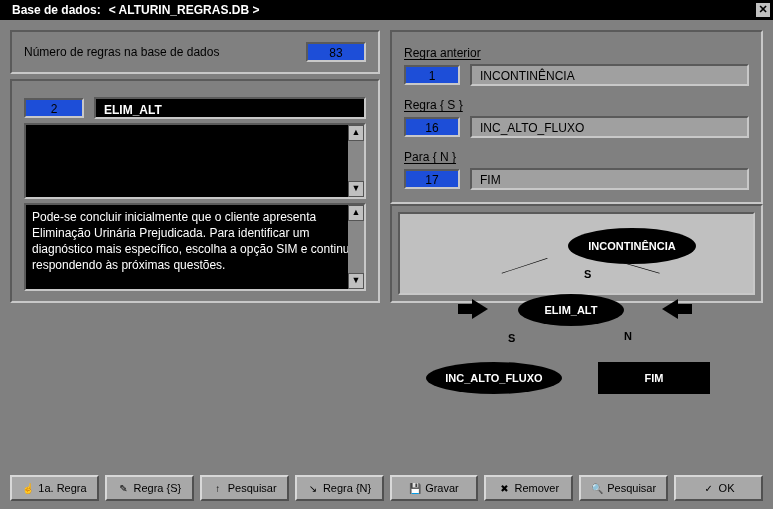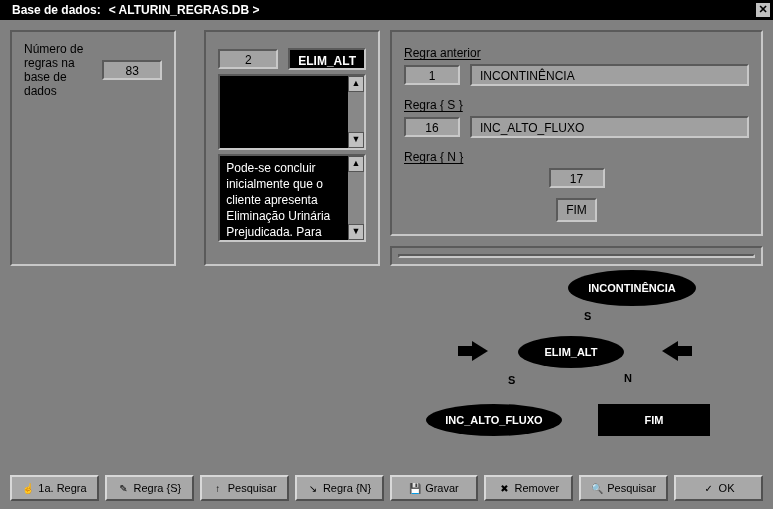--- a/index.html
+++ b/index.html
@@ -42,27 +42,27 @@
     cursor: pointer;
   }
   .body {
     padding: 10px;
     display: flex;
     gap: 10px;
   }
   .left-col {
     width: 370px;
     display: flex;
-    gap: 28px;
+    flex-direction: column;
+    gap: 5px;
   }
   .right-col {
     flex: 1;
     display: flex;
     flex-direction: column;
-    gap: 10px;
   }
   .panel {
     border: 2px solid;
     border-color: #5a5a5a #c8c8c8 #c8c8c8 #5a5a5a;
     padding: 10px 12px;
     box-sizing: border-box;
     background: #808080;
   }
   .stats .row {
     display: flex;
@@ -71,21 +71,21 @@
   }
   .stats .row:last-child { margin-bottom: 0; }
   .stats .label {
     flex: 1;
     font-size: 12px;
     color: #000;
   }
   .numbox {
     width: 60px;
     height: 20px;
-    background: #a3a3a3;
+    background: #1d4ed8;
     border: 2px solid;
     border-color: #5a5a5a #c8c8c8 #c8c8c8 #5a5a5a;
     text-align: center;
     font-size: 12px;
     line-height: 18px;
     color: #000;
     box-sizing: border-box;
   }
   .section-label {
     font-size: 12px;
@@ -312,22 +312,22 @@
           <div class="numbox">1</div>
           <div class="readbox">INCONTINÊNCIA</div>
         </div>
 
         <div class="section-label">Regra { S }</div>
         <div class="link-row">
           <div class="numbox">16</div>
           <div class="readbox">INC_ALTO_FLUXO</div>
         </div>
 
-        <div class="section-label">Regra { N }</div>
-        <div class="link-row" style="margin-bottom:2px;flex-direction:column;">
+        <div class="section-label">Para { N }</div>
+        <div class="link-row" style="margin-bottom:2px;">
           <div class="numbox">17</div>
           <div class="readbox">FIM</div>
         </div>
       </div>
 
       <div class="diagram-panel">
         <div class="diagram-inner">
           <svg viewBox="0 0 340 200" preserveAspectRatio="none">
             <line x1="226" y1="50" x2="180" y2="82" stroke="#000" stroke-width="1"></line>
             <line x1="142" y1="112" x2="98" y2="150" stroke="#000" stroke-width="1"></line>

